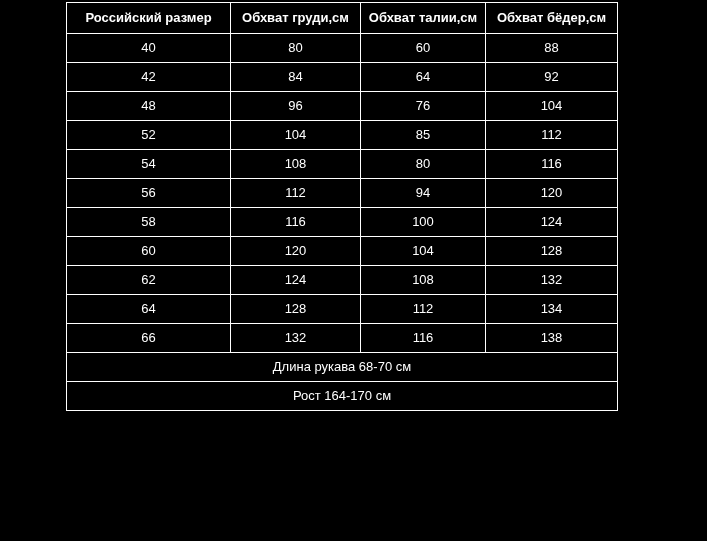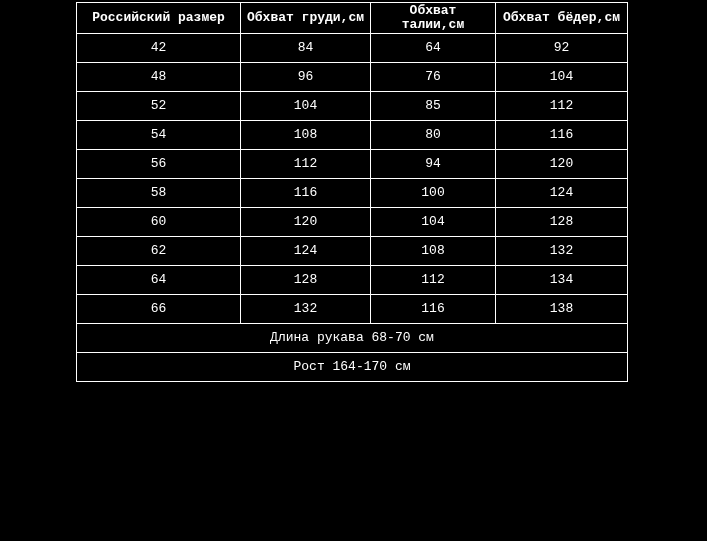--- a/index.html
+++ b/index.html
@@ -15,24 +15,23 @@
     color: #ffffff;
   }
   .page {
     width: 707px;
     height: 541px;
     background: #000000;
     position: relative;
   }
   .table-wrap {
     position: absolute;
-    left: 76px;
+    left: 66px;
     top: 2px;
     width: 551px;
-    font-family: Liberation Mono, monospace;
   }
   table.size-table {
     border-collapse: collapse;
     width: 551px;
     table-layout: fixed;
   }
   table.size-table th,
   table.size-table td {
     border: 1px solid #ffffff;
     color: #ffffff;
@@ -75,20 +74,26 @@
       </colgroup>
       <thead>
         <tr>
           <th>Российский размер</th>
           <th>Обхват груди,см</th>
           <th>Обхват талии,см</th>
           <th>Обхват бёдер,см</th>
         </tr>
       </thead>
       <tbody>
+        <tr>
+          <td>40</td>
+          <td>80</td>
+          <td>60</td>
+          <td>88</td>
+        </tr>
         <tr>
           <td>42</td>
           <td>84</td>
           <td>64</td>
           <td>92</td>
         </tr>
         <tr>
           <td>48</td>
           <td>96</td>
           <td>76</td>

